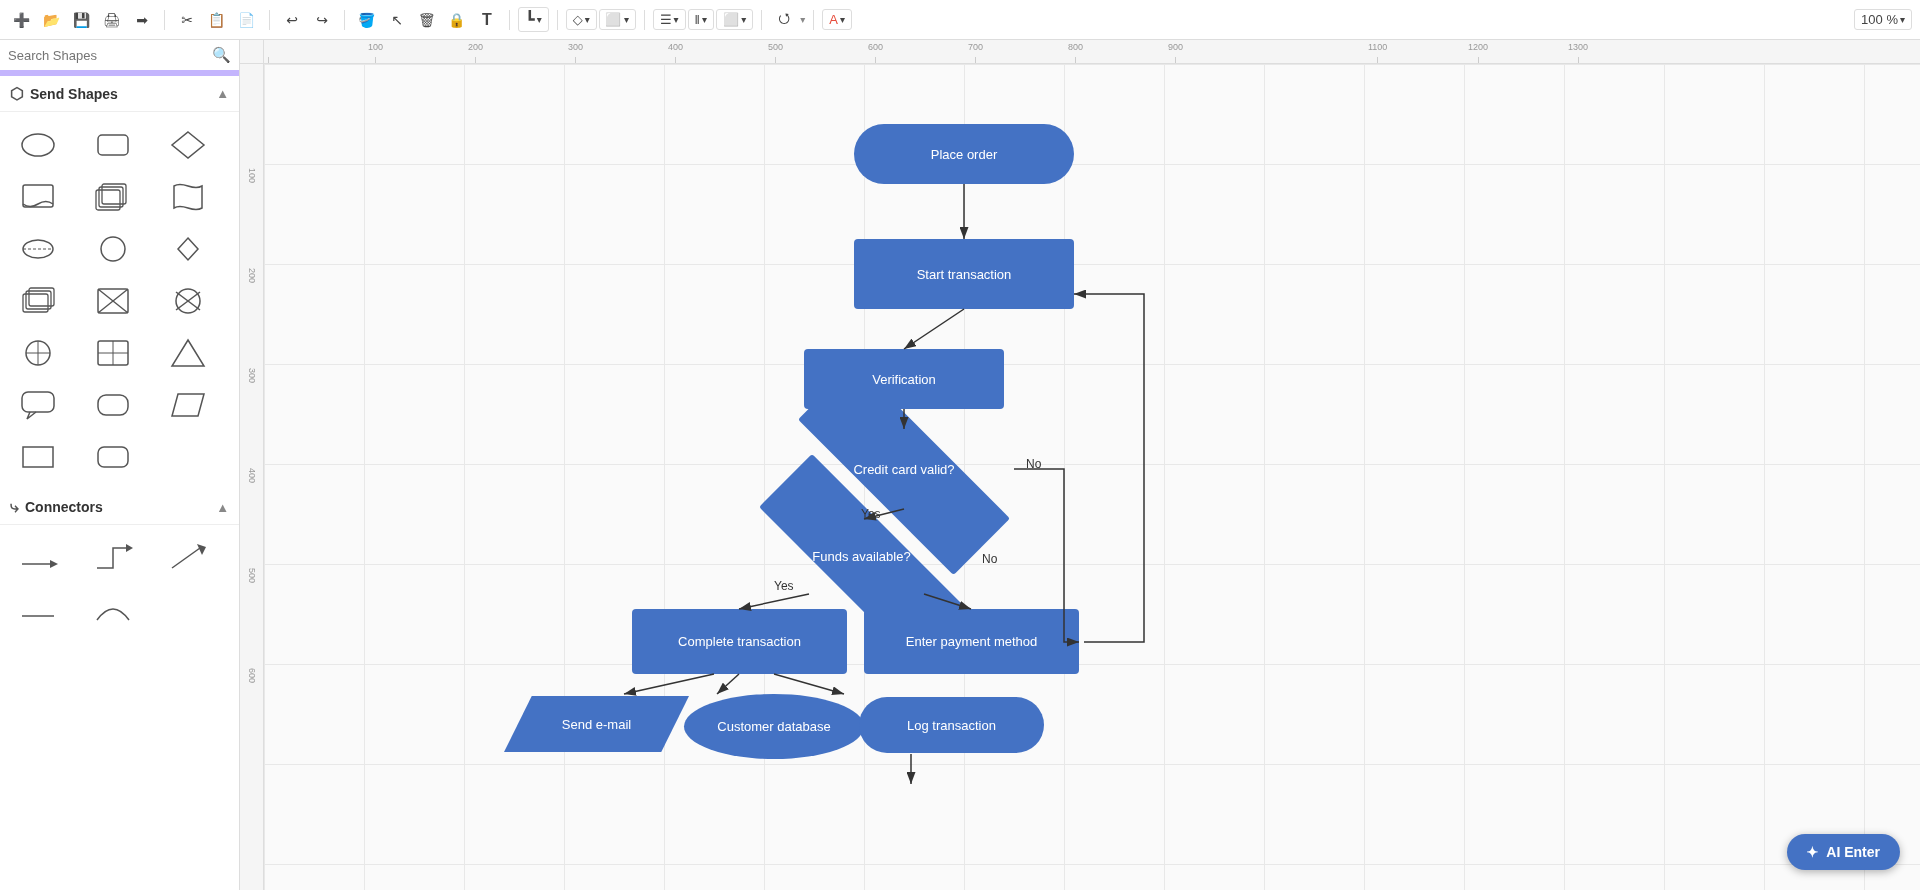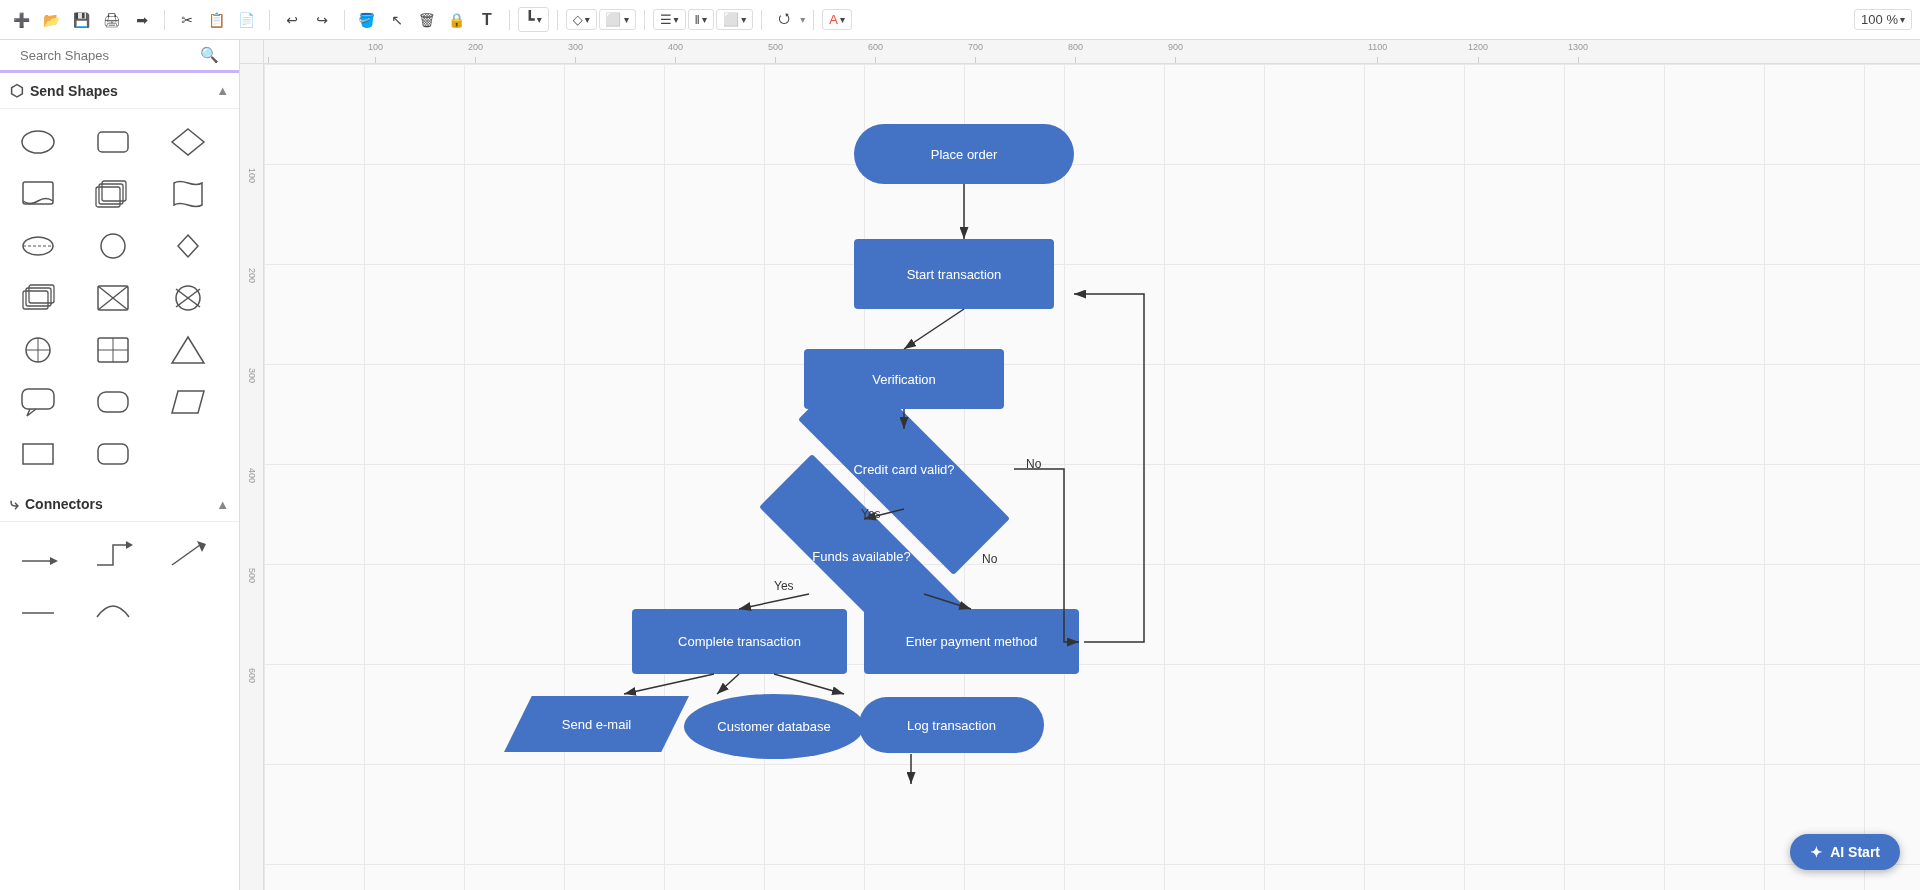--- a/index.html
+++ b/index.html
@@ -56,22 +56,22 @@
       border-right: 1px solid #ddd;
       display: flex;
       flex-direction: column;
       flex-shrink: 0;
       overflow-y: auto;
     }
 
     .search-bar {
       display: flex;
       align-items: center;
-      padding: 6px 20px;
-      border-bottom: 3px solid #c4b5fd;
+      padding: 6px 8px;
+      border-bottom: 6px solid #c4b5fd;
     }
     .search-bar input {
       flex: 1;
       border: none;
       outline: none;
       font-size: 13px;
       color: #555;
     }
     .search-icon { color: #888; font-size: 15px; cursor: pointer; }
 
@@ -575,21 +575,21 @@
 
         <line x1="510" y1="610" x2="580" y2="630" stroke="#333" stroke-width="1.5" marker-end="url(#arrowhead)"></line>
 
         <line x1="647" y1="690" x2="647" y2="720" stroke="#333" stroke-width="1.5" marker-end="url(#arrowhead)"></line>
       </svg>
 
       <div class="flow-node node-rounded" style="left:590px; top:60px; width:220px; height:60px;text-align:right;">
         <span>Place order</span>
       </div>
 
-      <div class="flow-node node-rect" style="left:590px; top:175px; width:200px; height:70px;">
+      <div class="flow-node node-rect" style="left:590px; top:175px; width:220px; height:70px;">
         <span>Start transaction</span>
       </div>
 
       <div class="flow-node node-diamond" style="left:530px; top:365px; width:220px; height:80px;">
         <div class="node-diamond-inner"></div>
         <span class="node-diamond-text">Credit card valid?</span>
       </div>
 
       <div class="flow-node node-rect" style="left:540px; top:285px; width:200px; height:60px;">
         <span>Verification</span>
@@ -624,14 +624,14 @@
       <div style="position:absolute; left:510px; top:515px; font-size:12px; color:#333;">Yes</div>
       <div style="position:absolute; left:718px; top:488px; font-size:12px; color:#333;">No</div>
       <div style="position:absolute; left:762px; top:393px; font-size:12px; color:#333;">No</div>
 
     </div>
   </div>
 </div>
 
 <button id="ai-assist">
   <span>✦</span>
-  <span>AI Start</span>
+  <span>AI Enter</span>
 </button>
 
 </body></html>

